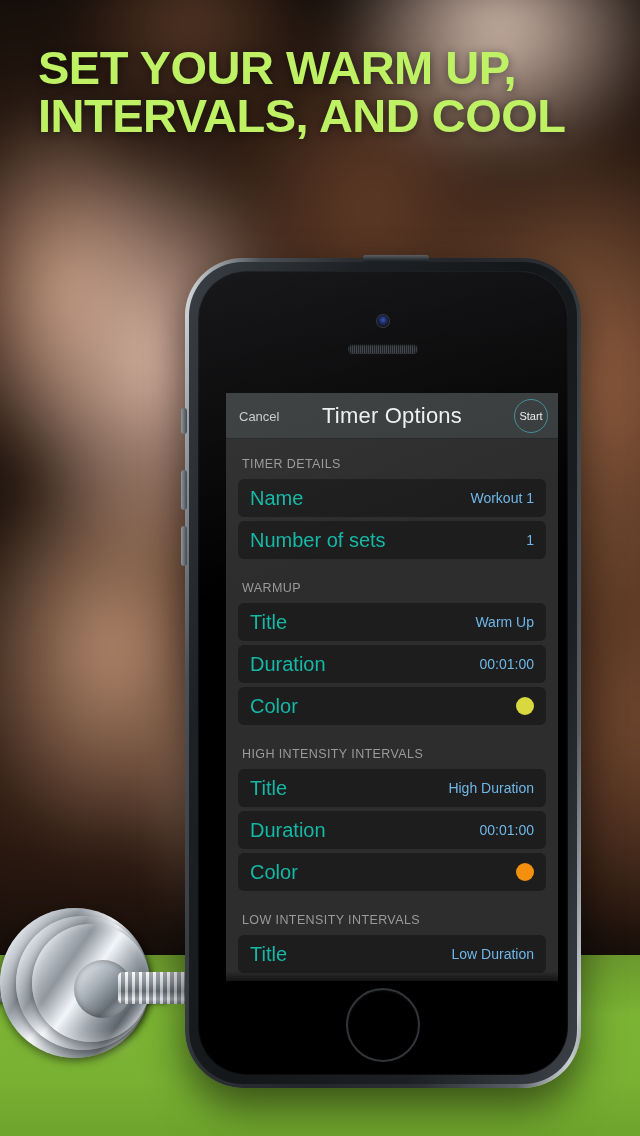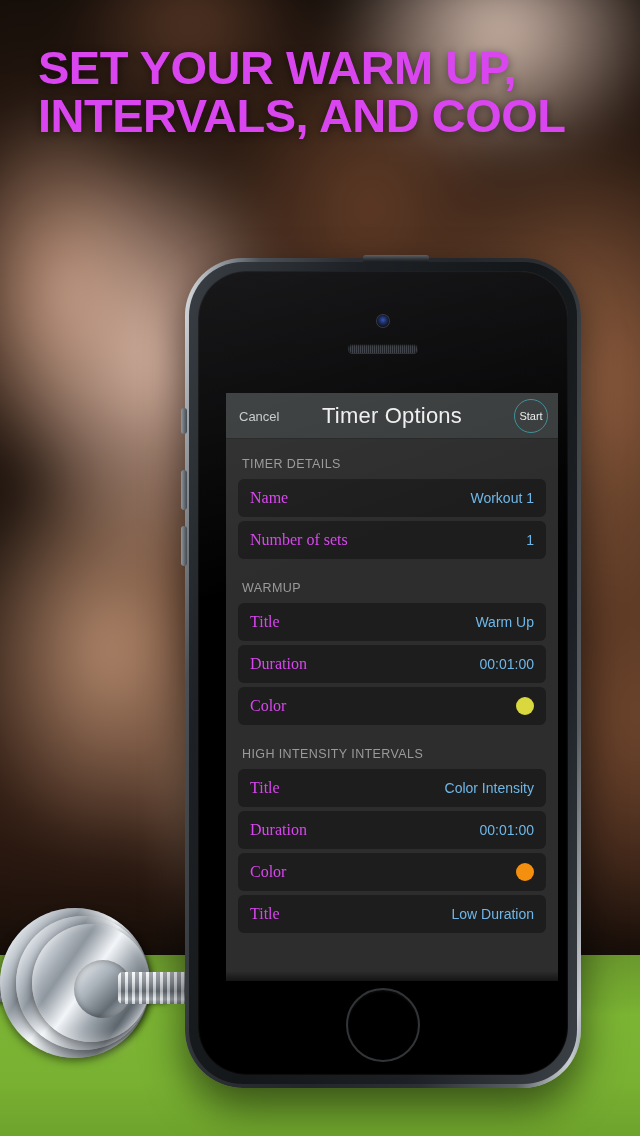--- a/index.html
+++ b/index.html
@@ -78,21 +78,21 @@
   }
   .db-reflect {
     position:absolute; left:14px; top:140px; width:170px; height:60px;
     background:radial-gradient(ellipse 85px 26px at 50% 20%, rgba(255,255,255,.25) 0%, rgba(255,255,255,0) 70%);
     filter:blur(4px);
   }
 
   
   .headline {
     position:absolute; left:38px; top:44px; width:580px;
-    color:#d946ef; font-size:47px; line-height:48px; font-weight:bold;
+    color:#bef264; font-size:47px; line-height:48px; font-weight:bold;
     letter-spacing:-0.5px;
     text-shadow:0 2px 10px rgba(0,0,0,.45);
   }
   .headline div { white-space:nowrap; }
 
   
   .phone {
     position:absolute; left:185px; top:258px; width:396px; height:830px;border-radius:20px;
   }
   .phone-frame {
@@ -170,21 +170,21 @@
   .content { background:#2d2d2d; padding:0 12px; }
   .sec-header {
     color:#9a9a9a; font-size:12.5px; letter-spacing:.4px;
     padding:18px 4px 8px 4px;
   }
   .row {
     background:#1d1d1d; border-radius:6px; height:38px; margin-bottom:4px;
     display:flex; align-items:center; justify-content:space-between;
     padding:0 12px;
   }
-  .row-label { color:#d946ef; font-size:16px;font-family:Liberation Serif, serif; }
+  .row-label { color:#14b8a6; font-size:20px; }
   .row-value { color:#6fb7e8; font-size:14px; }
   .dot { width:18px; height:18px; border-radius:50%; }
   .screen-fade {
     position:absolute; left:0; right:0; bottom:0; height:10px;
     background:linear-gradient(180deg, rgba(45,45,45,0) 0%, rgba(0,0,0,.55) 100%);
     pointer-events:none;
   }
 </style>
 </head>
 <body>
@@ -253,30 +253,31 @@
               <span class="row-label">Duration</span>
               <span class="row-value">00:01:00</span>
             </div>
             <div class="row">
               <span class="row-label">Color</span>
               <span class="dot" style="background: rgb(217, 216, 63);"></span>
             </div>
             <div class="sec-header">HIGH INTENSITY INTERVALS</div>
             <div class="row">
               <span class="row-label">Title</span>
-              <span class="row-value">Color Intensity</span>
+              <span class="row-value">High Duration</span>
             </div>
             <div class="row">
               <span class="row-label">Duration</span>
               <span class="row-value">00:01:00</span>
             </div>
             <div class="row">
               <span class="row-label">Color</span>
               <span class="dot" style="background: rgb(245, 144, 15);"></span>
             </div>
+            <div class="sec-header">LOW INTENSITY INTERVALS</div>
             <div class="row">
               <span class="row-label">Title</span>
               <span class="row-value">Low Duration</span>
             </div>
           </div>
 
         <div class="screen-fade"></div>
       </div>
 
       <div class="glass-sheen"></div>

